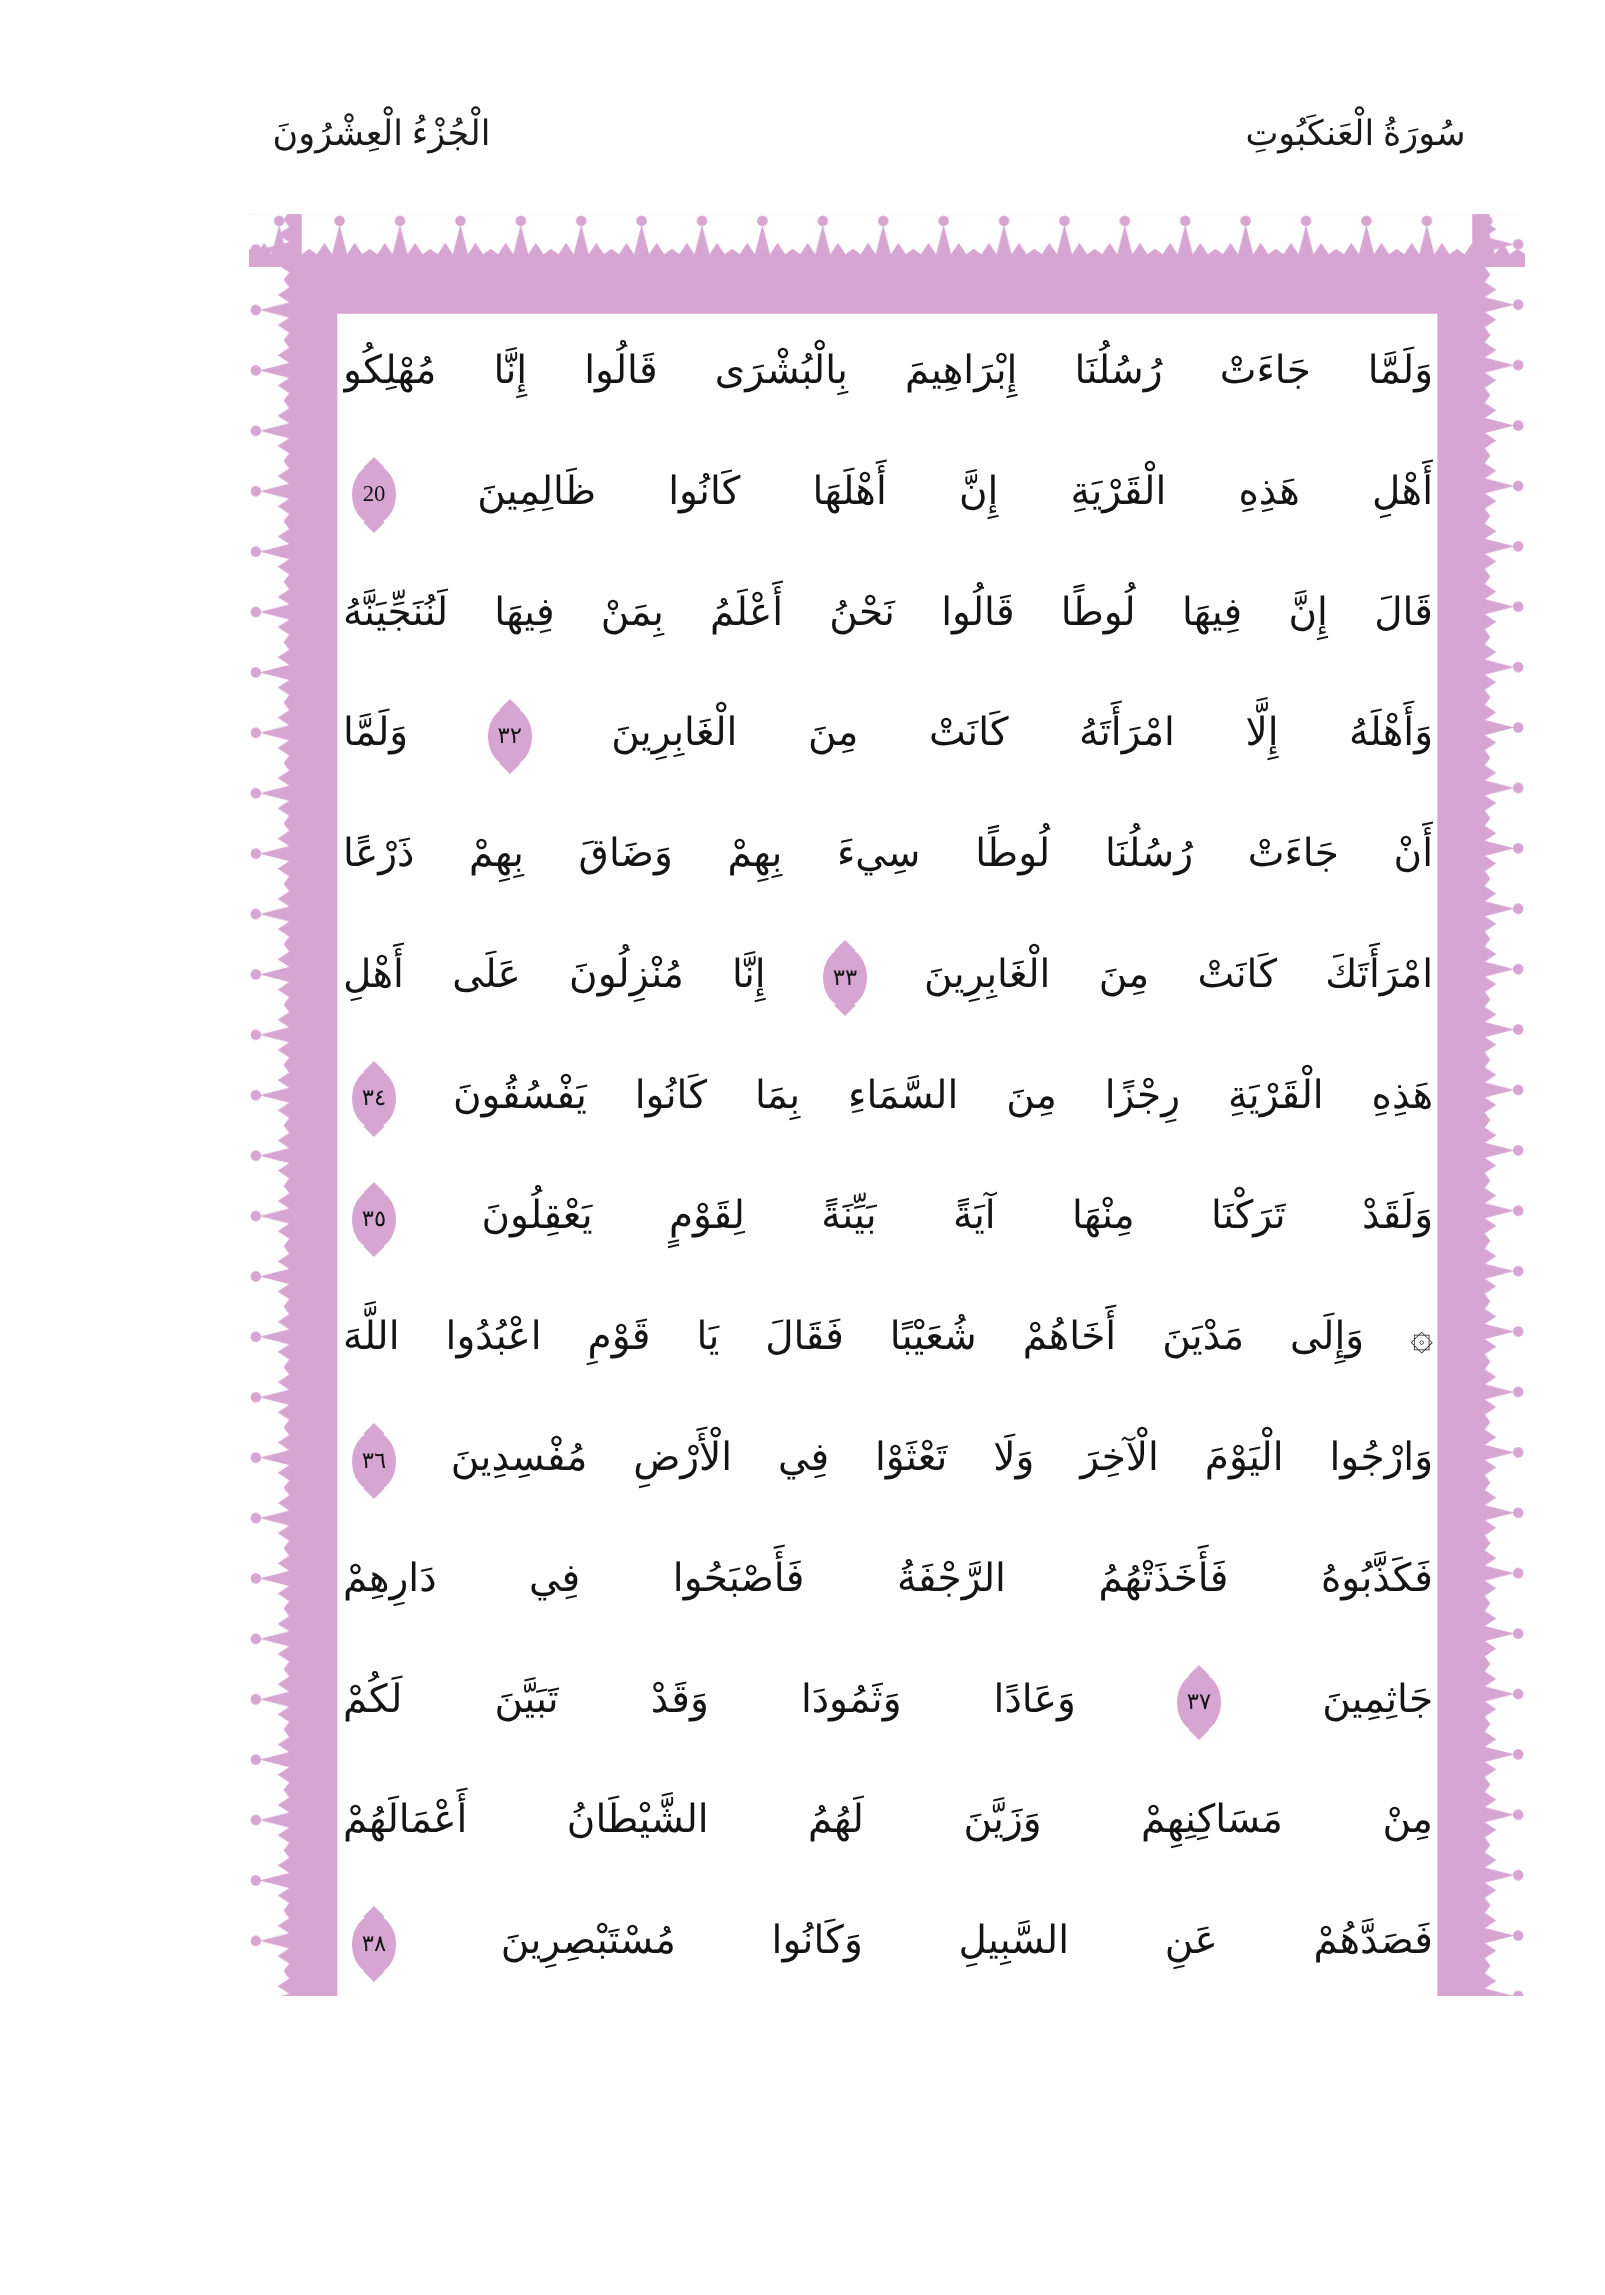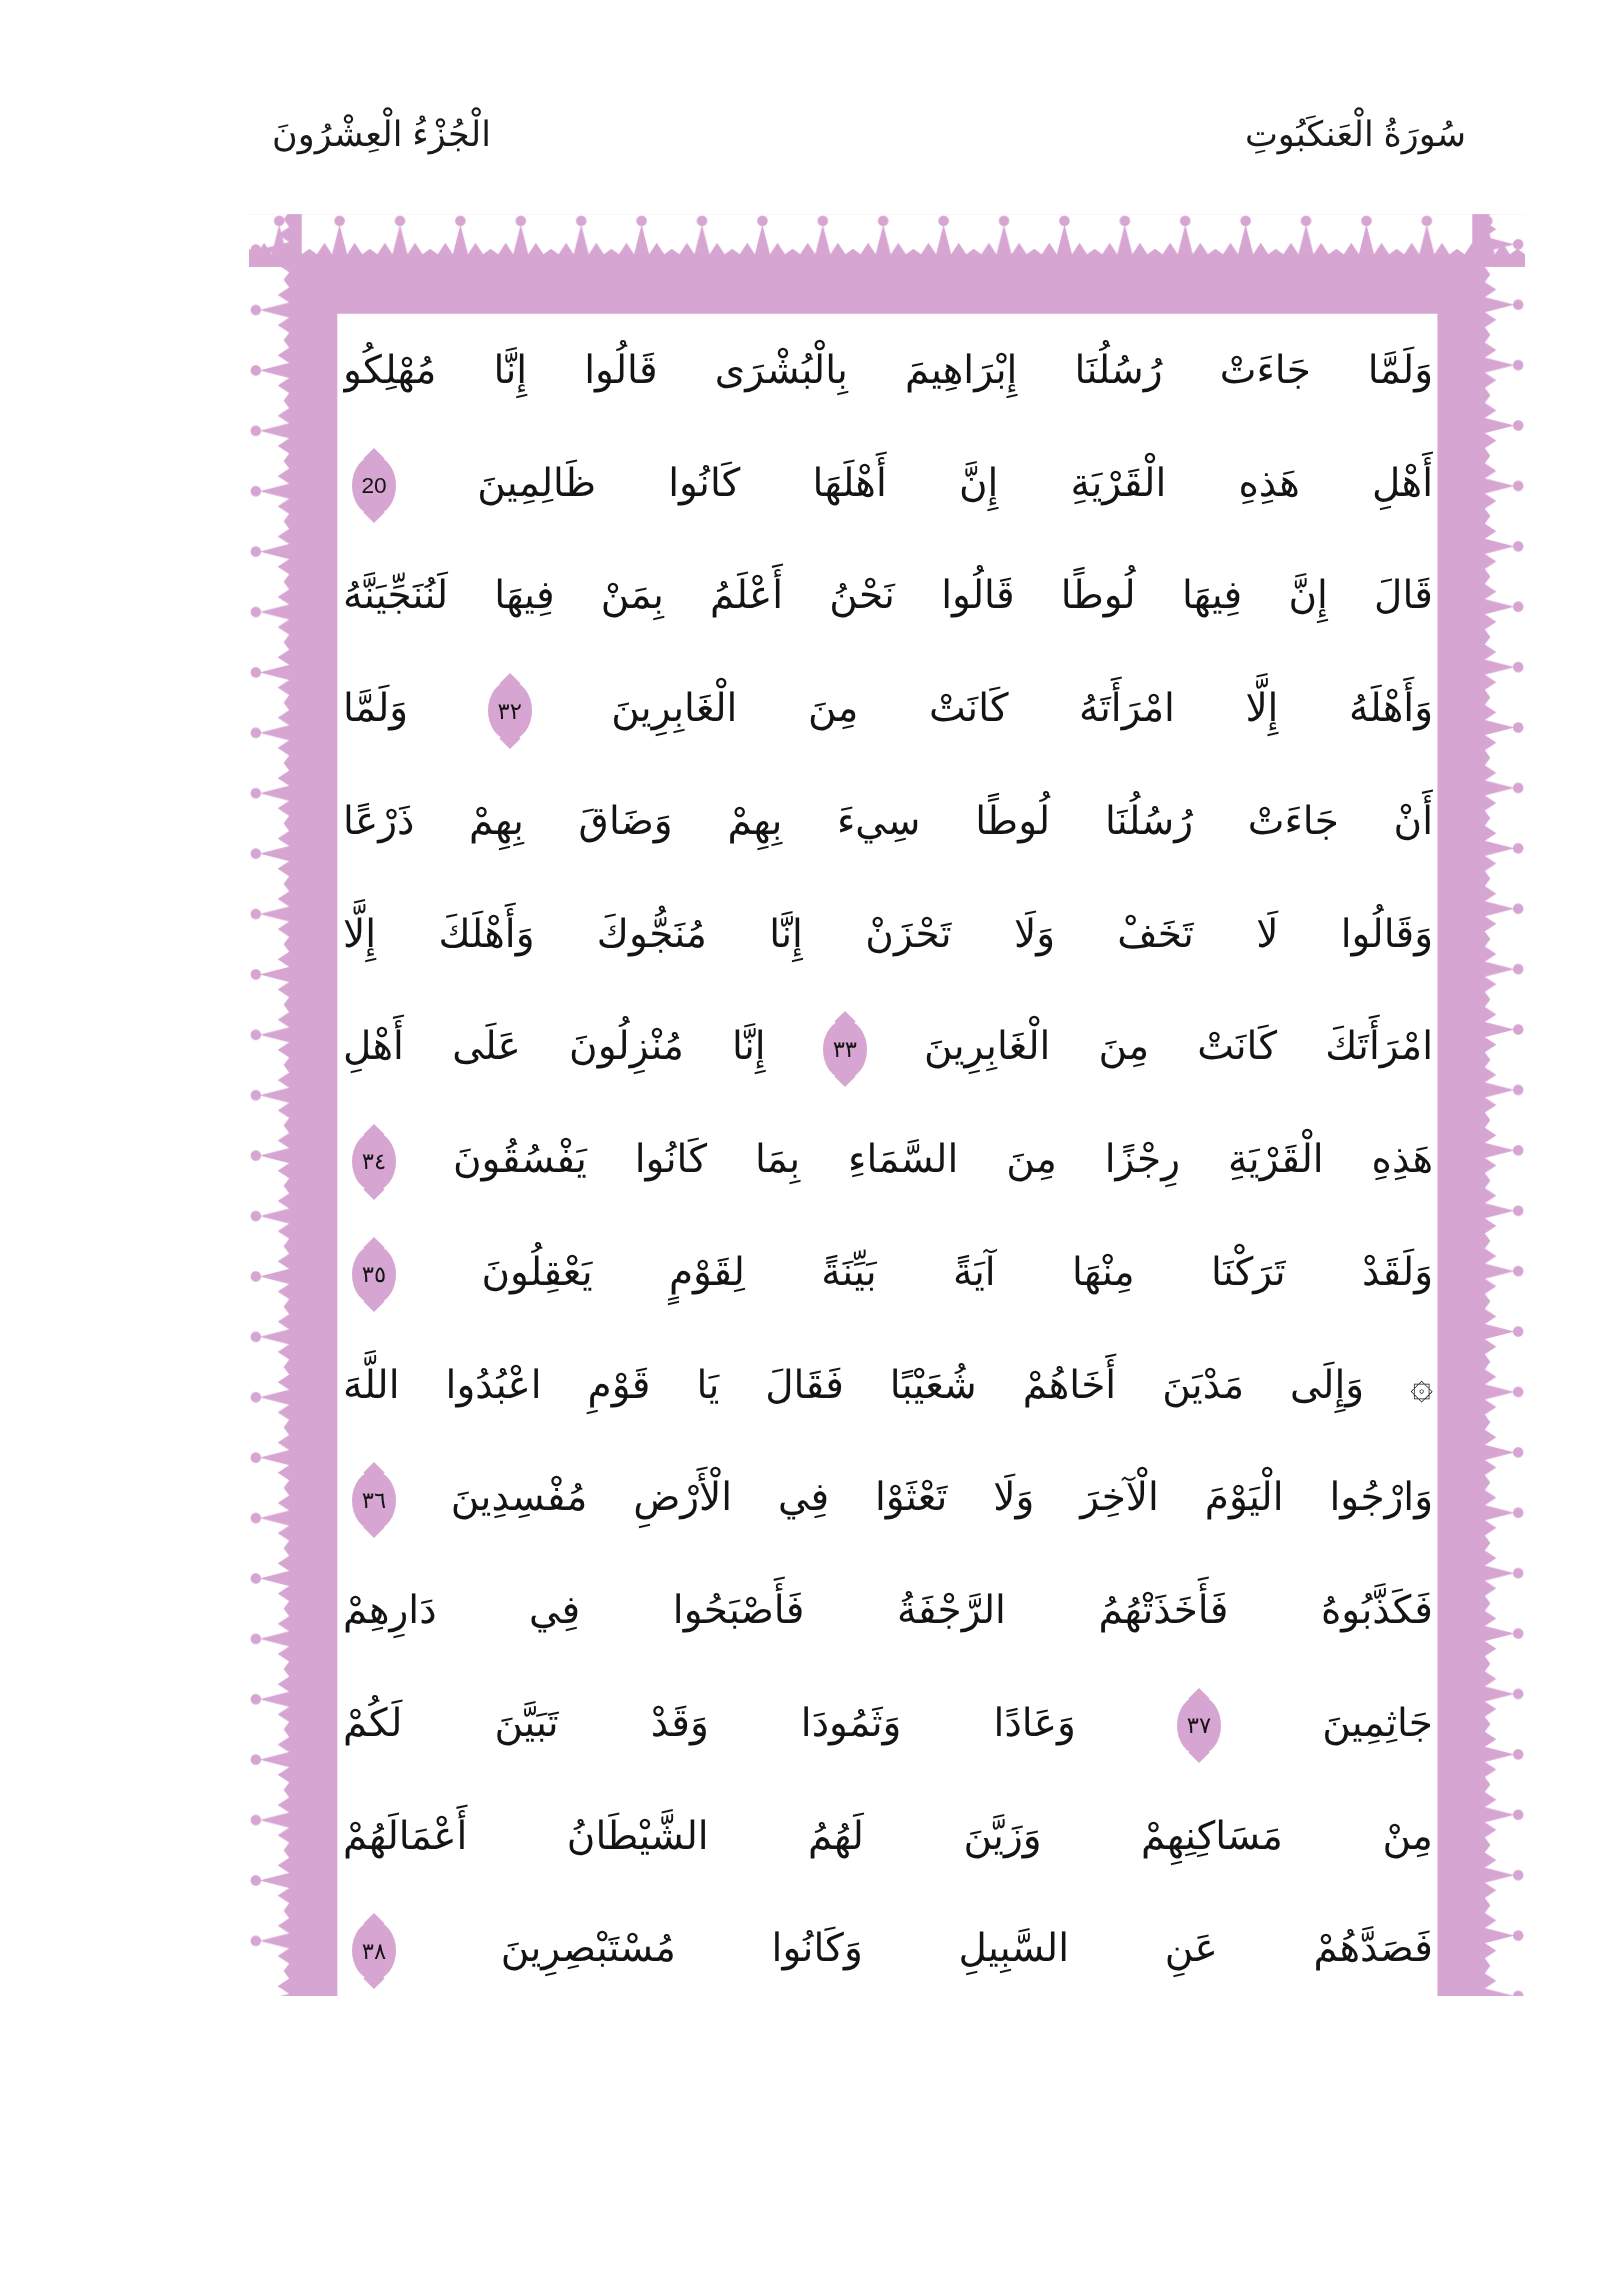--- a/index.html
+++ b/index.html
@@ -1,18 +1,18 @@
 <!DOCTYPE html>
 <html lang="ar" dir="rtl" style="font-size:12px"><head>
 <meta charset="utf-8">
 <style>
   html,body{margin:0;padding:0;background:#ffffff;}
   .page{
     position:relative; width:1605px; height:1996px; background:#ffffff;
-    font-family:Liberation Sans, sans-serif; color:#141414; overflow:hidden;
+    font-family:Liberation Serif, serif; color:#141414; overflow:hidden;
     direction:rtl;
   }
   
   .hdr{
     position:absolute; top:113px; font-size:35px; line-height:1.2;
     text-align:center; color:#191919; white-space:nowrap;
   }
   .hdr-juz{ left:253px; width:257px; }
   .hdr-surah{ right:125px; width:249px; }
   
@@ -108,21 +108,20 @@
       <path fill-rule="evenodd" fill="#d7a5d2" d="M55 55 H1635 V2432 H55 Z M117 132 H1574 V2371 H117 Z"></path>
     </svg>
   </div>
 
   <div class="text-area">
     <div class="line"><span>وَلَمَّا جَاءَتْ رُسُلُنَا إِبْرَاهِيمَ بِالْبُشْرَى قَالُوا إِنَّا مُهْلِكُو</span></div>
     <div class="line"><span>أَهْلِ هَذِهِ الْقَرْيَةِ إِنَّ أَهْلَهَا كَانُوا ظَالِمِينَ</span> <span class="vmark">20</span></div>
     <div class="line"><span>قَالَ إِنَّ فِيهَا لُوطًا قَالُوا نَحْنُ أَعْلَمُ بِمَنْ فِيهَا لَنُنَجِّيَنَّهُ</span></div>
     <div class="line"><span>وَأَهْلَهُ إِلَّا امْرَأَتَهُ كَانَتْ مِنَ الْغَابِرِينَ</span> <span class="vmark">٣٢</span> <span>وَلَمَّا</span></div>
     <div class="line"><span>أَنْ جَاءَتْ رُسُلُنَا لُوطًا سِيءَ بِهِمْ وَضَاقَ بِهِمْ ذَرْعًا</span></div>
-    <div class="line"><span>وَقَالُوا لَا تَخَفْ وَلَا تَحْزَنْ إِنَّا مُنَجُّوكَ وَأَهْلَكَ إِلَّا</span></div>
     <div class="line"><span>امْرَأَتَكَ كَانَتْ مِنَ الْغَابِرِينَ</span> <span class="vmark">٣٣</span> <span>إِنَّا مُنْزِلُونَ عَلَى أَهْلِ</span></div>
     <div class="line"><span>هَذِهِ الْقَرْيَةِ رِجْزًا مِنَ السَّمَاءِ بِمَا كَانُوا يَفْسُقُونَ</span> <span class="vmark">٣٤</span></div>
     <div class="line"><span>وَلَقَدْ تَرَكْنَا مِنْهَا آيَةً بَيِّنَةً لِقَوْمٍ يَعْقِلُونَ</span> <span class="vmark">٣٥</span></div>
     <div class="line"><span>۞ وَإِلَى مَدْيَنَ أَخَاهُمْ شُعَيْبًا فَقَالَ يَا قَوْمِ اعْبُدُوا اللَّهَ</span></div>
     <div class="line"><span>وَارْجُوا الْيَوْمَ الْآخِرَ وَلَا تَعْثَوْا فِي الْأَرْضِ مُفْسِدِينَ</span> <span class="vmark">٣٦</span></div>
     <div class="line"><span>فَكَذَّبُوهُ فَأَخَذَتْهُمُ الرَّجْفَةُ فَأَصْبَحُوا فِي دَارِهِمْ</span></div>
     <div class="line"><span>جَاثِمِينَ</span> <span class="vmark">٣٧</span> <span>وَعَادًا وَثَمُودَا وَقَدْ تَبَيَّنَ لَكُمْ</span></div>
     <div class="line"><span>مِنْ مَسَاكِنِهِمْ وَزَيَّنَ لَهُمُ الشَّيْطَانُ أَعْمَالَهُمْ</span></div>
     <div class="line"><span>فَصَدَّهُمْ عَنِ السَّبِيلِ وَكَانُوا مُسْتَبْصِرِينَ</span> <span class="vmark">٣٨</span></div>
   </div>

